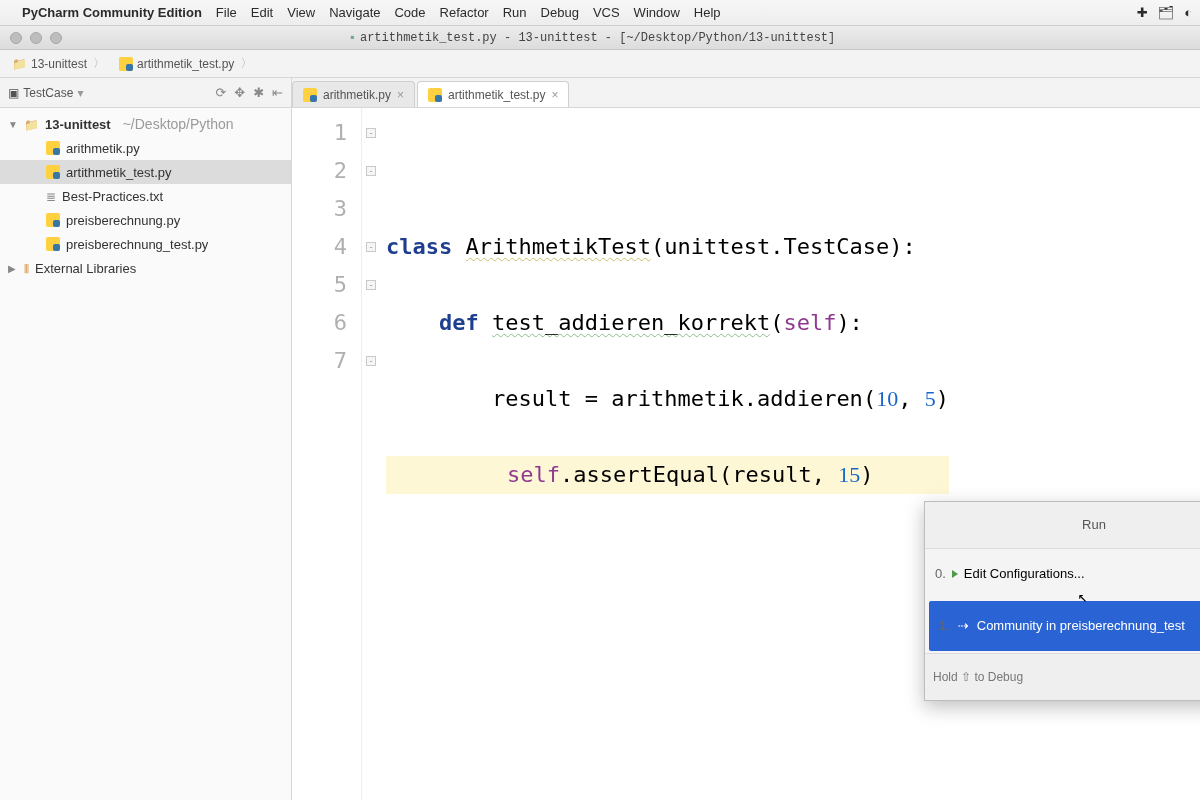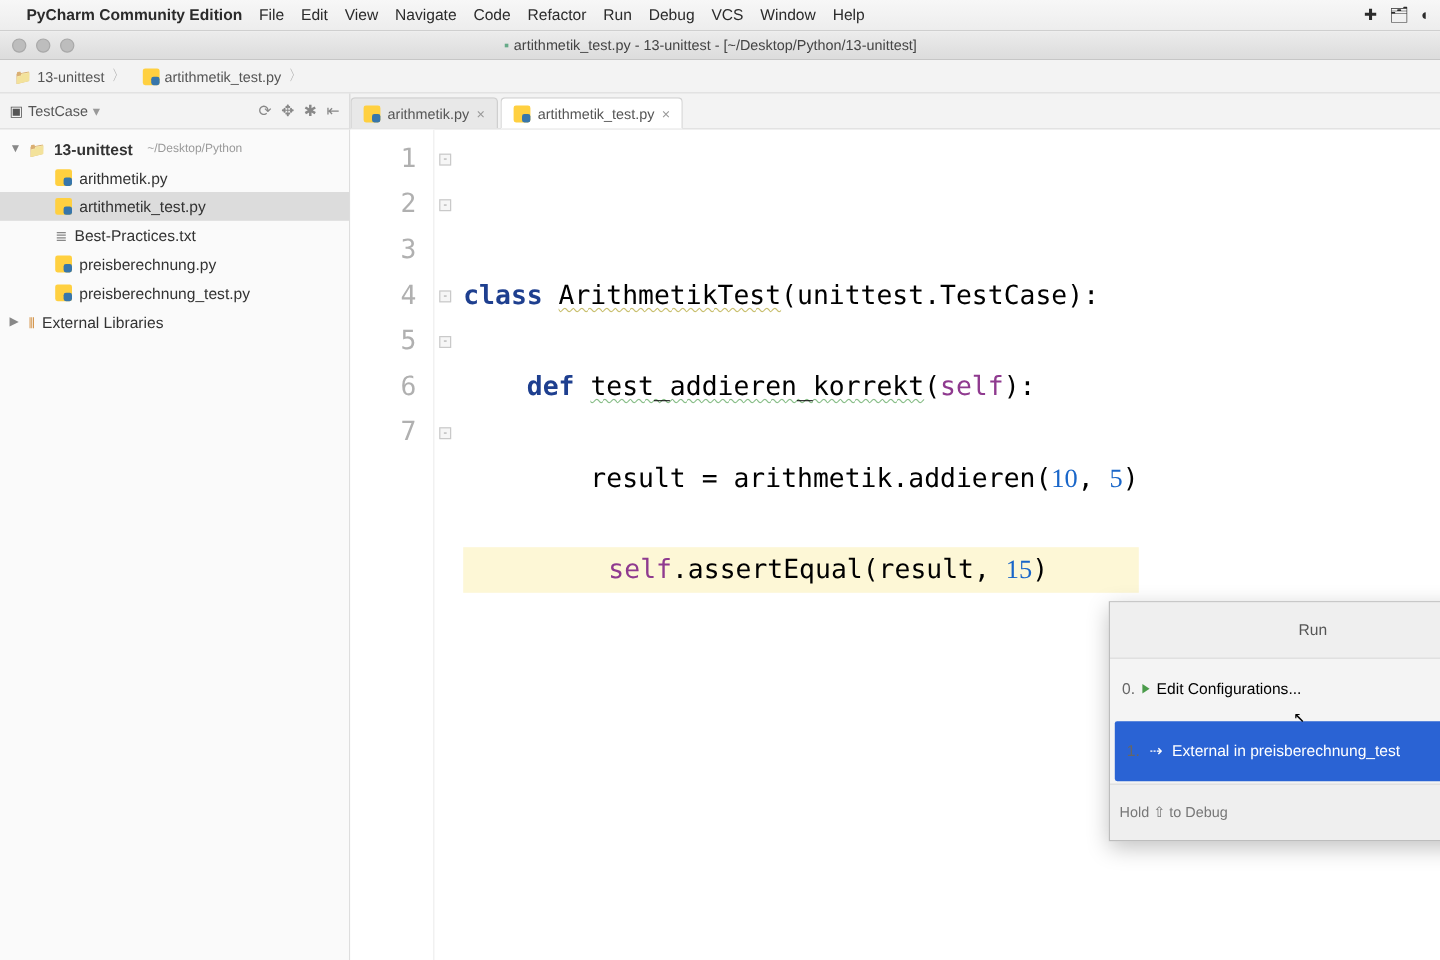--- a/index.html
+++ b/index.html
@@ -8,21 +8,21 @@
   .mac-menubar { height:26px; background:linear-gradient(#f7f7f7,#ededed); border-bottom:1px solid #cfcfcf; display:flex; align-items:center; font-size:13px; color:#2b2b2b; padding:0 8px; gap:14px; }
   .mac-menubar .apple { font-size:15px; }
   .mac-menubar .app-name { font-weight:600; }
   .mac-menubar .spacer { flex:1; }
   .mac-menubar .mn { cursor:default; }
   .tray { display:flex; gap:10px; align-items:center; }
   
   .titlebar { height:24px; background:linear-gradient(#ececec,#dcdcdc); border-bottom:1px solid #c6c6c6; display:flex; align-items:center; font-size:12px; color:#444; position:relative; }
   .traffic { display:flex; gap:8px; padding-left:10px; }
   .traffic span { width:12px; height:12px; border-radius:50%; background:#bdbdbd; border:1px solid #a9a9a9; }
-  .titlebar .title { position:absolute; left:0; right:16px; text-align:center; pointer-events:none; }
+  .titlebar .title { position:absolute; left:0; right:16px; text-align:center; pointer-events:none;font-family:Liberation Mono, monospace; }
   .titlebar .title .fileglyph { color:#6a8; margin-right:4px; }
   
   .crumbrow { height:28px; background:#f3f3f3; border-bottom:1px solid #d7d7d7; display:flex; align-items:center; font-size:12px; color:#555; padding-left:6px; }
   .crumb { display:flex; align-items:center; gap:4px; padding:0 6px; }
   .crumb .chev { color:#aaa; padding:0 2px; }
   .folder-icon::before { content:"📁"; font-size:12px; filter:grayscale(40%); }
   .py-icon { width:14px; height:14px; display:inline-block; background:#ffd040; border-radius:2px; position:relative; }
   .py-icon::after { content:""; position:absolute; right:0; bottom:0; width:7px; height:7px; background:#3776ab; border-radius:2px; }
   
   .toolrow { height:30px; display:flex; border-bottom:1px solid #d7d7d7; background:#f3f3f3; }
@@ -34,21 +34,21 @@
   .tab { height:26px; margin-top:4px; padding:0 10px; display:flex; align-items:center; gap:6px; font-size:12px; color:#555; background:#e8e8e8; border:1px solid #cfcfcf; border-bottom:none; border-radius:4px 4px 0 0; margin-right:2px; }
   .tab.active { background:#fff; }
   .tab .close { color:#999; font-size:12px; }
   
   .main { display:flex; height:calc(800px - 26px - 24px - 28px - 30px); }
   .sidebar { width:292px; border-right:1px solid #d7d7d7; background:#fafafa; font-size:13px; color:#333; padding-top:4px; overflow:hidden; }
   .treeitem { display:flex; align-items:center; gap:6px; height:24px; padding-left:8px; white-space:nowrap; }
   .treeitem .arrow { width:10px; color:#888; font-size:10px; }
   .treeitem.depth2 { padding-left:46px; }
   .treeitem.selected { background:#dcdcdc; }
-  .treeitem .dim { color:#9a9a9a; margin-left:6px; font-size:10px; }
+  .treeitem .dim { color:#9a9a9a; margin-left:6px; font-size:14px; }
   .txt-icon::before { content:"≣"; color:#888; font-size:12px; }
   .lib-icon::before { content:"⫴"; color:#d08b3a; font-size:12px; }
   
   .editor { flex:1; display:flex; background:#fff; font-family: "Menlo","Consolas",monospace; font-size:22px; line-height:38px; position:relative; }
   .gutter { width:70px; text-align:right; color:#b0b0b0; padding:6px 14px 0 0; background:#fff; border-right:1px solid #eee; user-select:none; }
   .fold-gutter { width:18px; padding-top:6px; }
   .fold-gutter .fm { height:38px; display:flex; align-items:center; justify-content:center; }
   .fold-gutter .fm span { width:10px; height:10px; border:1px solid #c9c9c9; background:#f6f6f6; font-size:9px; line-height:8px; text-align:center; color:#999; }
   .code { padding:6px 0 0 6px; white-space:pre; }
   .kw { color:#1e3f8f; font-weight:bold; }
@@ -226,21 +226,21 @@
       <div class="hd">Run</div>
       <div class="row">
         <span class="idx">0.</span>
         <span class="runicon small"></span>
         <span>Edit Configurations...</span>
       </div>
       <div class="row sel">
         <span class="lead">
           <span class="idx">1.</span>
           <span>⇢</span>
-          <span>External in preisberechnung_test</span>
+          <span>Community in preisberechnung_test</span>
         </span>
 
       </div>
       <div class="ft">Hold ⇧ to Debug</div>
     </div>
     <div class="cursor-img">↖</div>
   </div>
 </div>
 
 </body></html>

